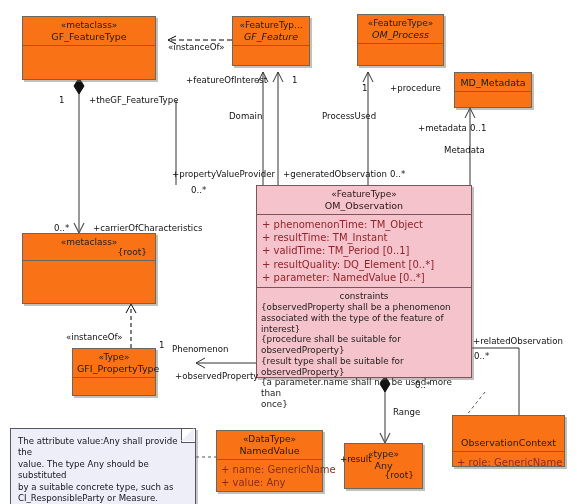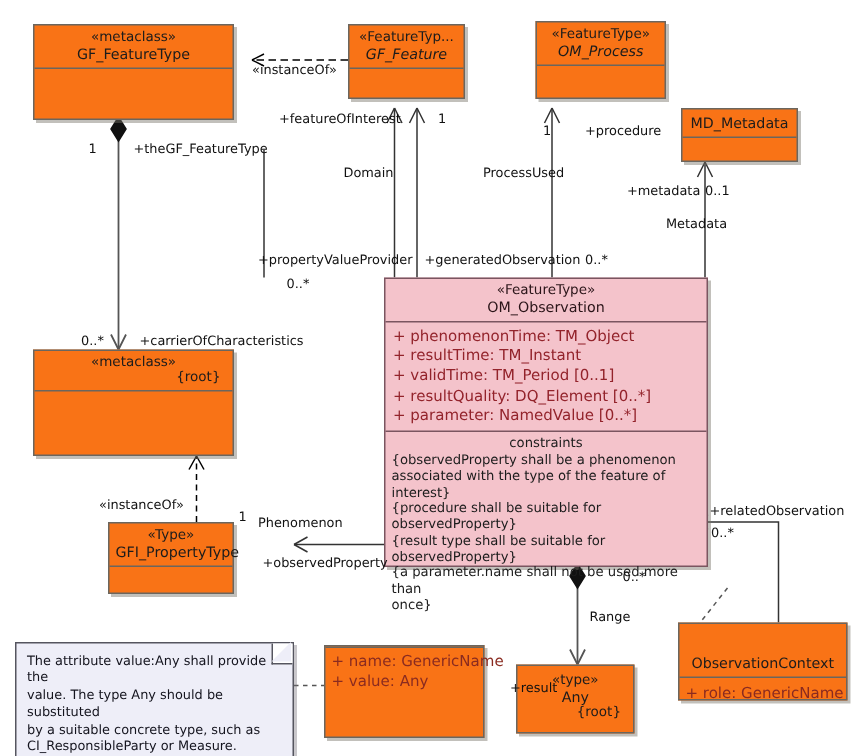--- a/index.html
+++ b/index.html
@@ -281,20 +281,24 @@
   <div class="uclass" style="left:72px; top:348px; width:84px; height:48px;">
     <div class="hdr">
       <span class="stereo">«Type»</span>
       <span class="cname">GFI_PropertyType</span>
     </div>
     <div class="sep"></div>
     <div class="compart empty" style="height:12px;"></div>
   </div>
 
   <div class="uclass" style="left:216px; top:430px; width:107px; height:62px;">
+    <div class="hdr">
+      <span class="stereo">«DataType»</span>
+      <span class="cname">NamedValue</span>
+    </div>
     <div class="sep"></div>
     <div class="compart" style="padding:3px 4px;">
       <div class="attr">+   name: GenericName</div>
       <div class="attr">+   value: Any</div>
     </div>
   </div>
 
   <div class="uclass" style="left:344px; top:443px; width:79px; height:46px;">
     <div class="hdr" style="padding-top:5px;">
       <span class="stereo">«type»</span>

